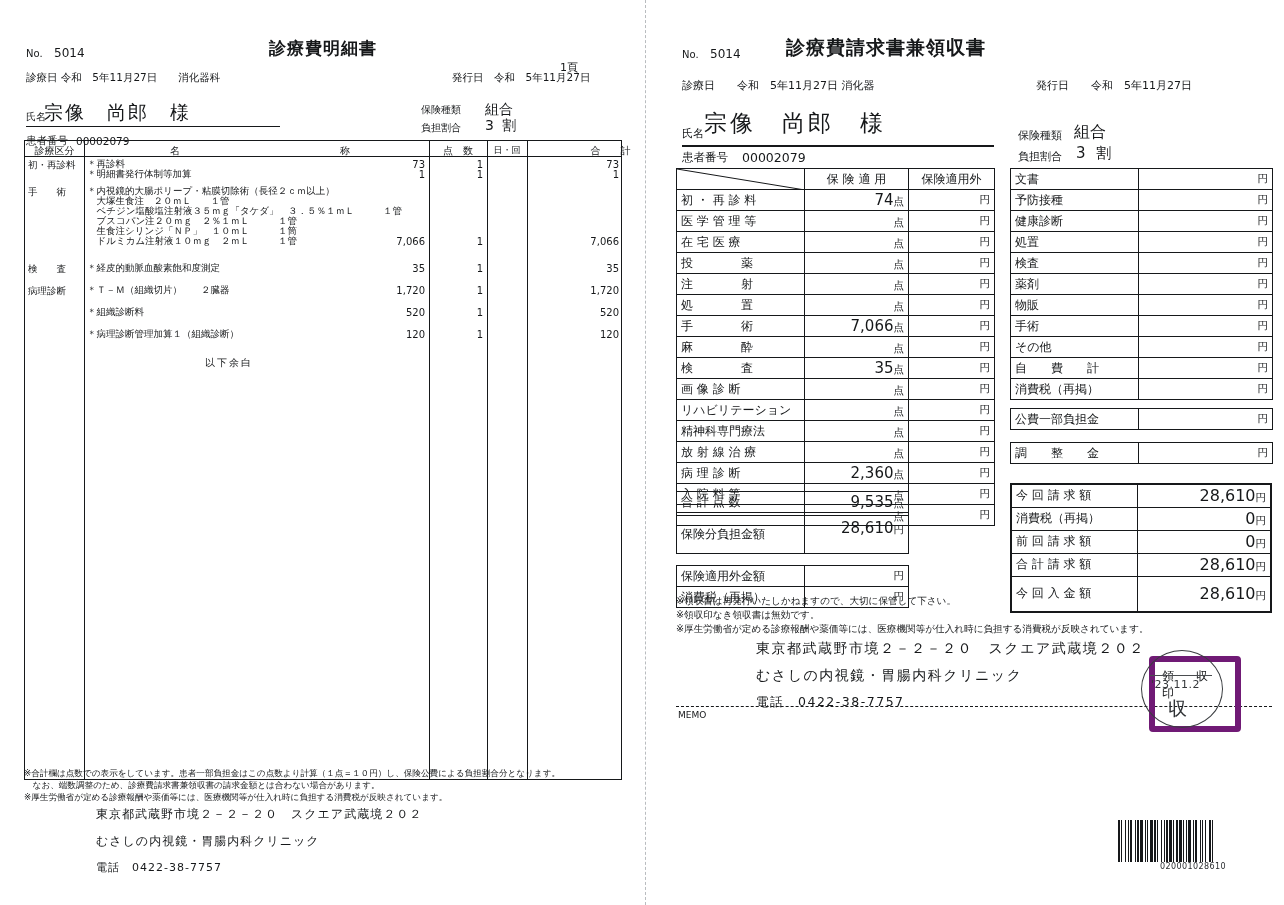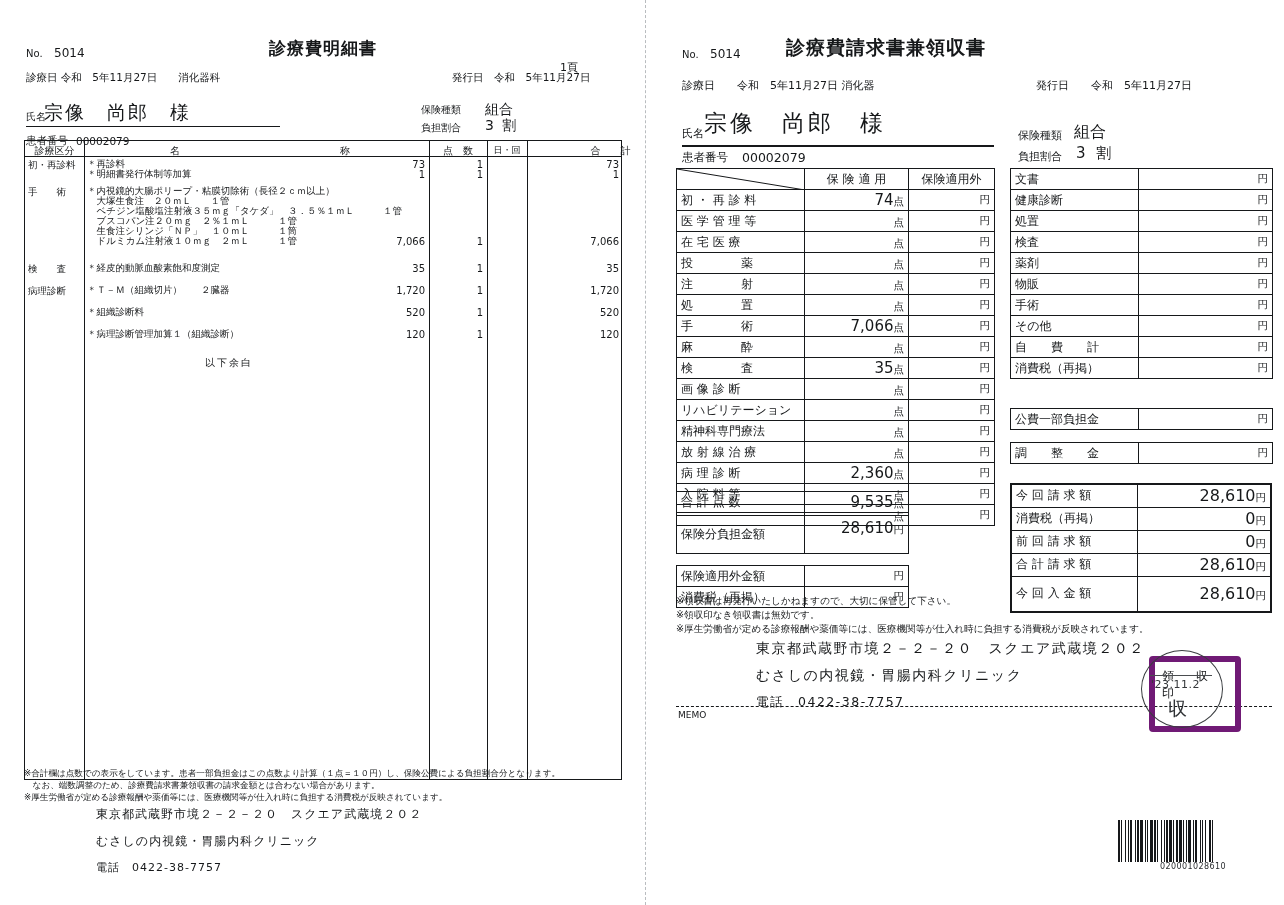--- a/index.html
+++ b/index.html
@@ -365,20 +365,24 @@
     </table>
 
     <table class="rtab" style="left:364px;top:168px;width:262px;">
       <colgroup>
           <col style="width:128px">
           <col style="width:134px">
         </colgroup>
       <tbody id="selfpay-body">
           <tr>
             <td class="lbl">文書</td>
+            <td class="val unit"><span></span><span>円</span></td>
+          </tr>
+          <tr>
+            <td class="lbl">予防接種</td>
             <td class="val unit"><span></span><span>円</span></td>
           </tr>
           <tr>
             <td class="lbl">健康診断</td>
             <td class="val unit"><span></span><span>円</span></td>
           </tr>
           <tr>
             <td class="lbl">処置</td>
             <td class="val unit"><span></span><span>円</span></td>
           </tr>

